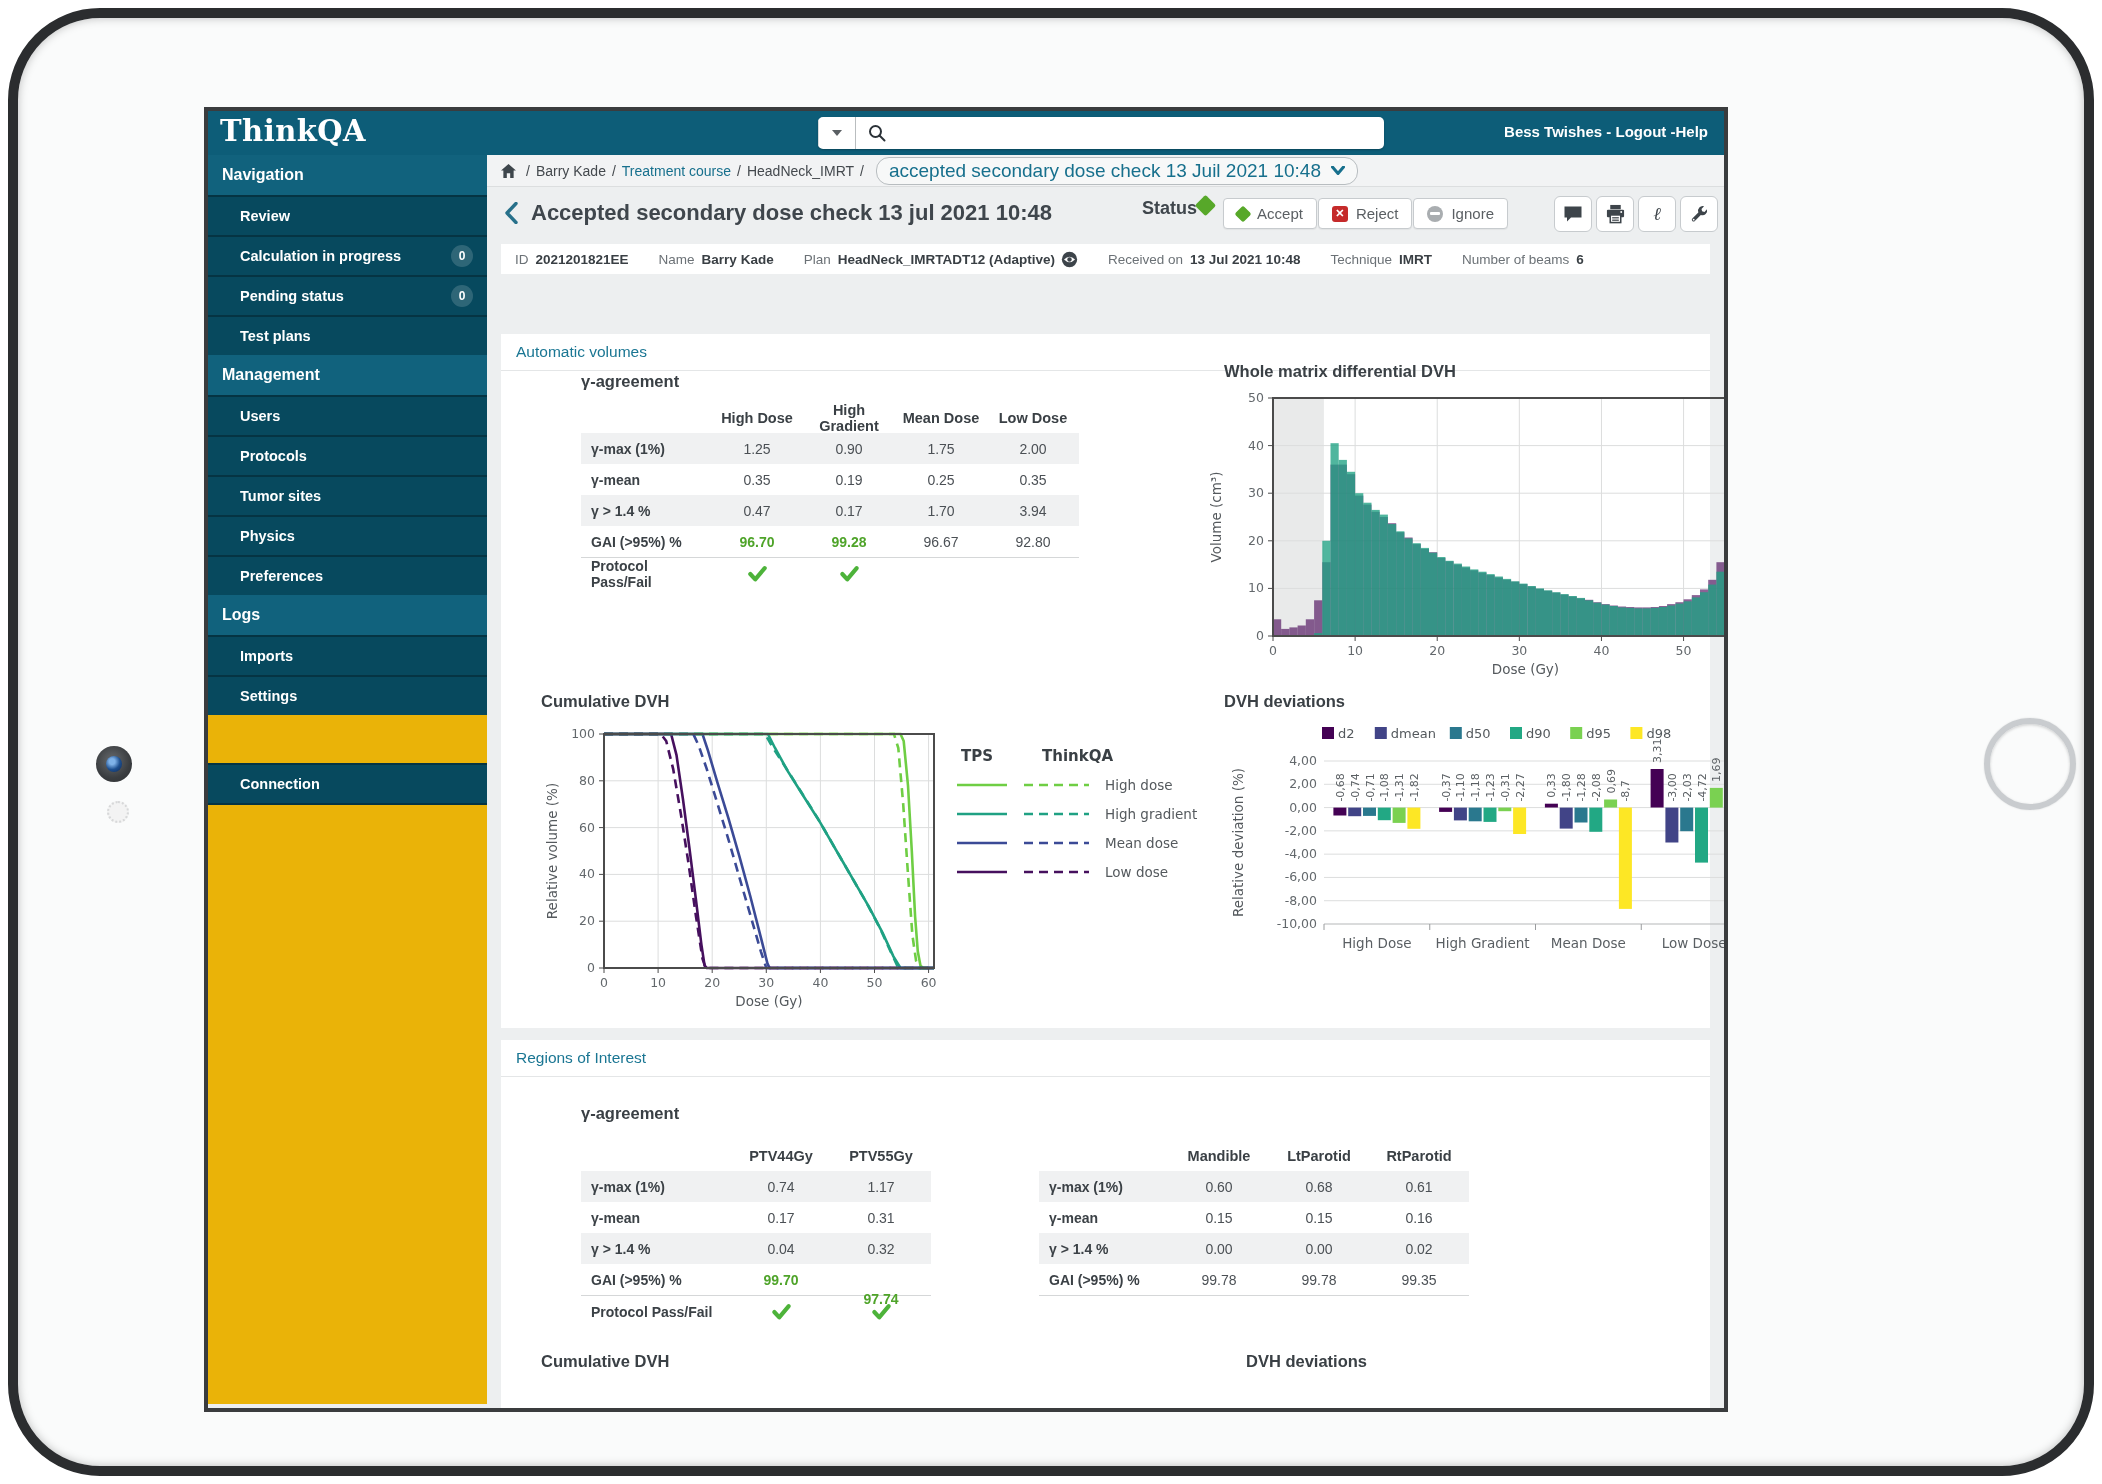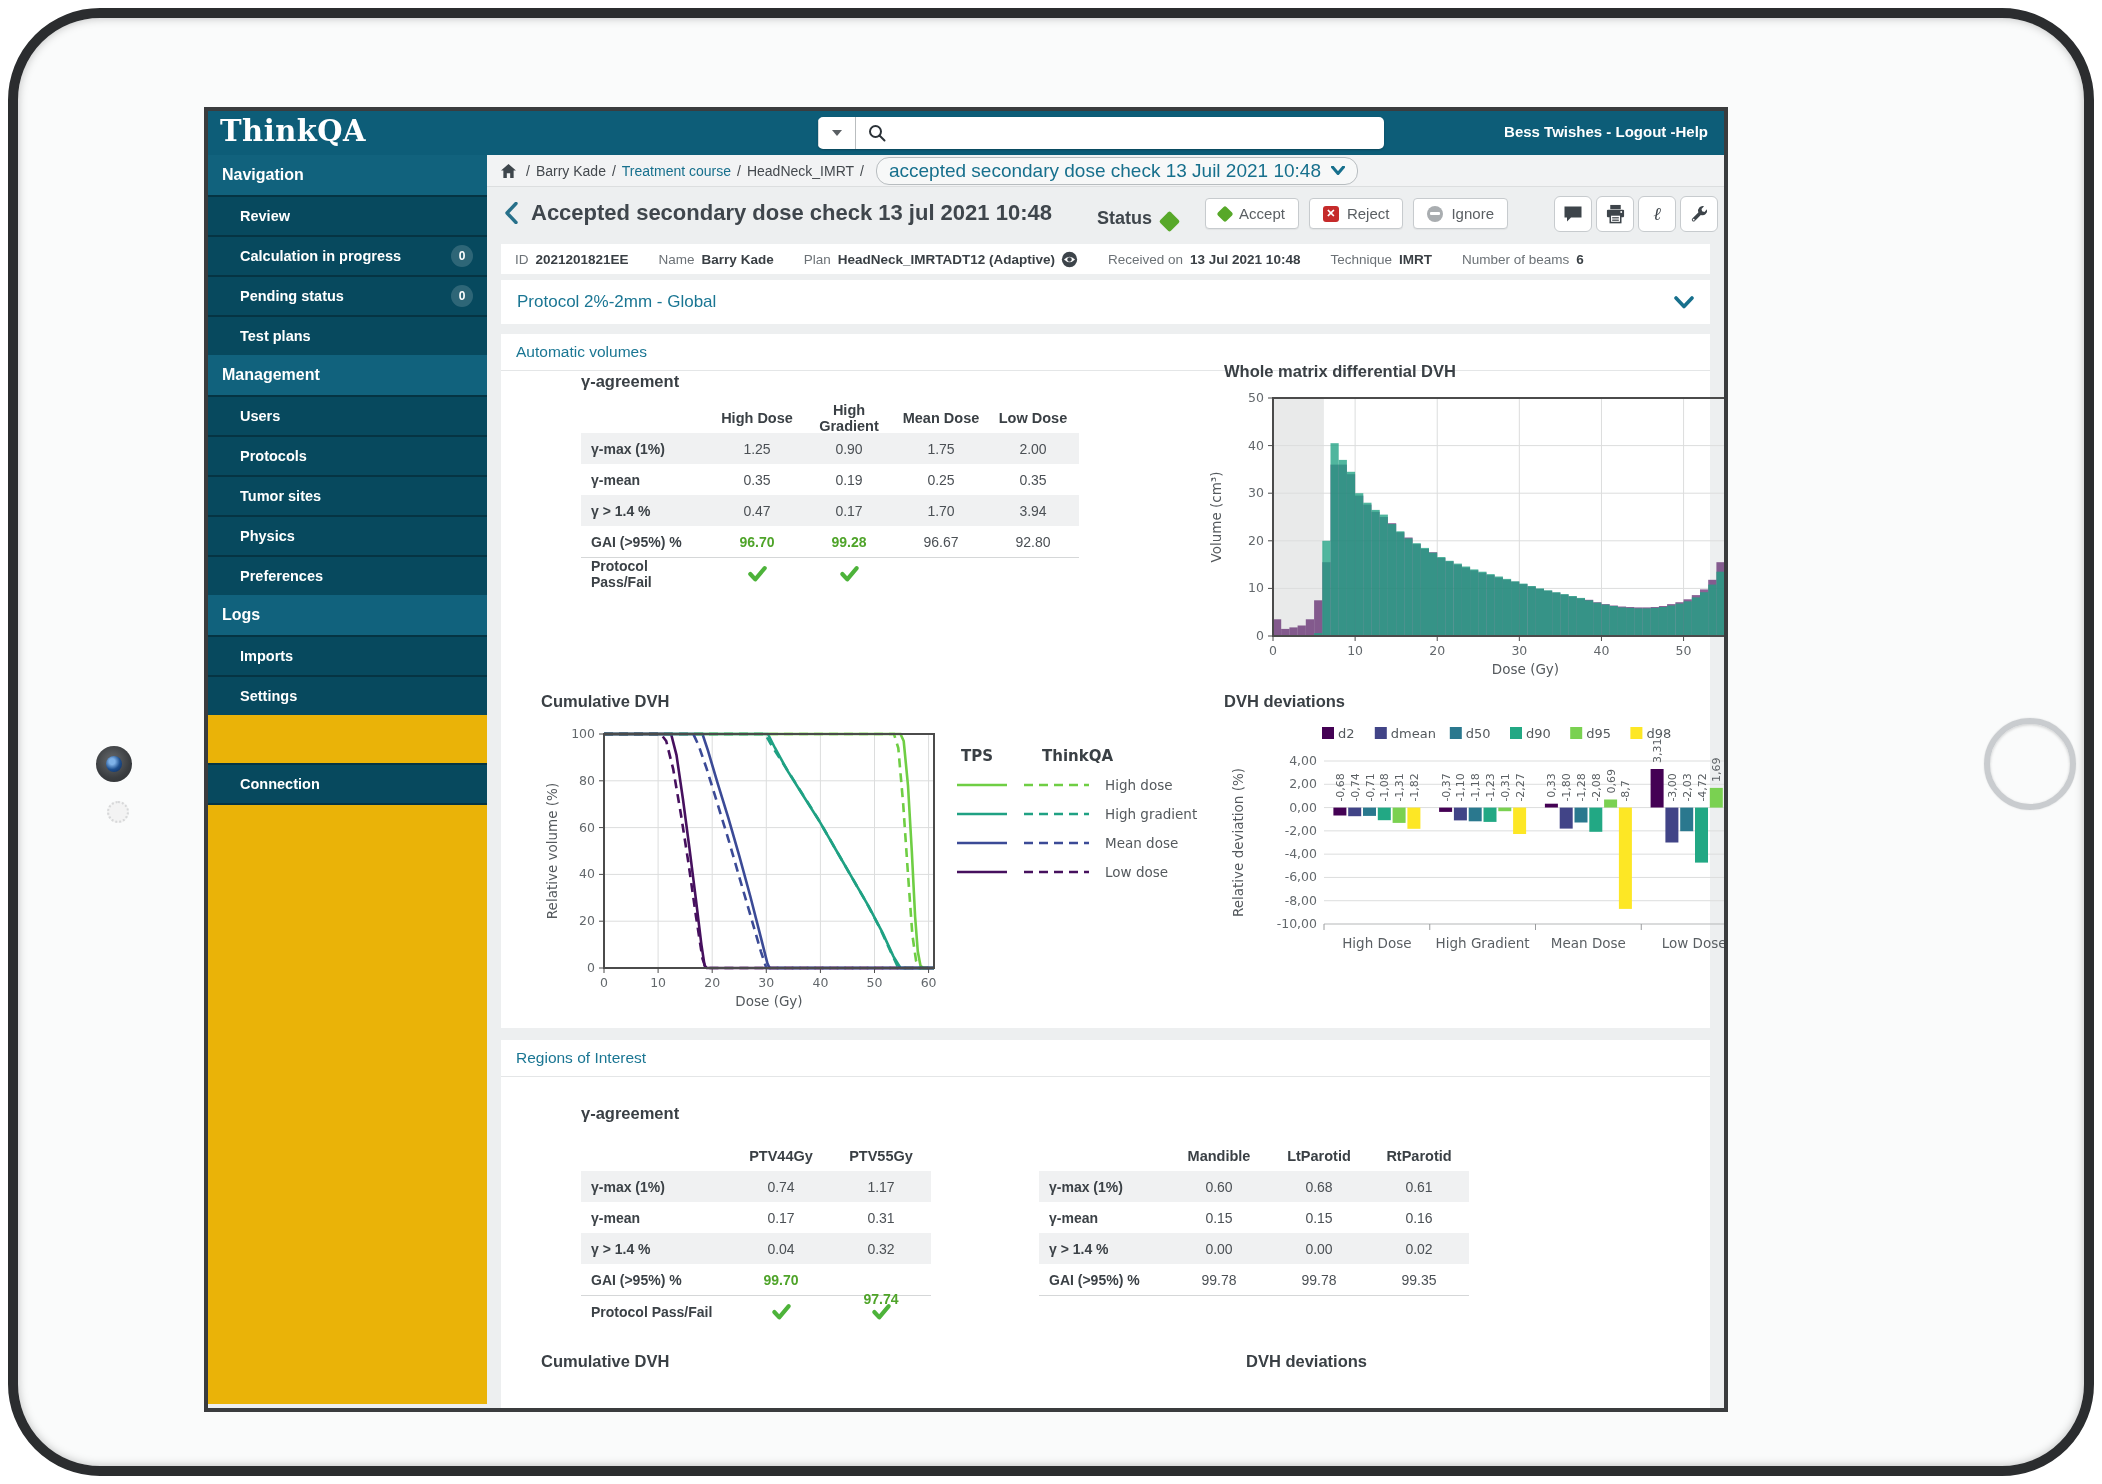--- a/index.html
+++ b/index.html
@@ -46,21 +46,21 @@
     border-bottom:1px solid #dcdedf;display:flex;align-items:center;padding-left:14px;
     font-size:14px;color:#44494e;}
   .bc-sep{margin:0 6px;color:#44494e;}
   .bc-link{color:#17708d;cursor:pointer;}
   .bc-plain{color:#44494e;cursor:pointer;}
   .bc-pill{display:inline-flex;align-items:center;gap:10px;border:1px solid #b8bdc0;border-radius:13px;
     padding:2px 12px;margin-left:6px;color:#17708d;font-size:19px;cursor:pointer;background:#f7f8f8;}
   .title-row{position:absolute;left:0;top:31px;right:0;height:56px;}
   .back-chevron{position:absolute;left:18px;top:16px;cursor:pointer;}
   .page-title{position:absolute;left:44px;top:14px;font-size:22px;font-weight:bold;color:#3f464c;}
-  .status-cluster{position:absolute;right:216px;top:12px;display:flex;align-items:flex-end;gap:10px;}
+  .status-cluster{position:absolute;right:216px;top:12px;display:flex;align-items:flex-start;gap:1px;}
   .status-label{font-size:18px;font-weight:bold;color:#3f464c;}
   .diamond{width:15px;height:15px;background:#57a829;transform:rotate(45deg);border-radius:2px;}
   .btn{display:inline-flex;align-items:center;gap:8px;background:#fff;border:1px solid #c7cbce;
     border-radius:4px;height:31px;padding:0 13px;font-size:15px;color:#5a5f63;cursor:pointer;
     box-shadow:0 1px 1px rgba(0,0,0,.05);}
   .btn .diamond{width:12px;height:12px;}
   .reject-ic{width:16px;height:16px;background:#c52a2a;border-radius:3px;color:#fff;font-size:11px;
     font-weight:bold;display:flex;align-items:center;justify-content:center;line-height:1;}
   .ignore-ic{width:16px;height:16px;background:#a9adb0;border-radius:50%;position:relative;}
   .ignore-ic::after{content:"";position:absolute;left:3px;top:6.5px;width:10px;height:3px;background:#fff;border-radius:1px;}
@@ -264,26 +264,20 @@
             <div class="info-field">
               <span class="info-label">Technique</span>
               <span class="info-value">IMRT</span>
             </div>
             <div class="info-field">
               <span class="info-label">Number of beams</span>
               <span class="info-value">6</span>
             </div>
           </div>
 
-        <div class="protocol-bar">
-          <span class="protocol-label">Protocol 2%-2mm - Global</span>
-          <svg width="20" height="13" viewBox="0 0 20 13">
-              <path d="M2 2 L10 10.5 L18 2" fill="none" stroke="#17708d" stroke-width="3.6" stroke-linecap="round" stroke-linejoin="round"></path>
-            </svg>
-        </div>
 
         <div class="panel panel-av">
           <div class="section-heading">
             <span>Automatic volumes</span>
           </div>
           <div class="block-title" style="left:80px;top:38px;">γ-agreement</div>
           <div class="gt" id="gt-av" style="left:80px;top:68px;">
               <div class="gt-row" style="height:31px;">
                 <div class="gt-label" style="width:130px;"></div>
                 <div class="gt-cell gt-head" style="width:92px;">High Dose</div>

